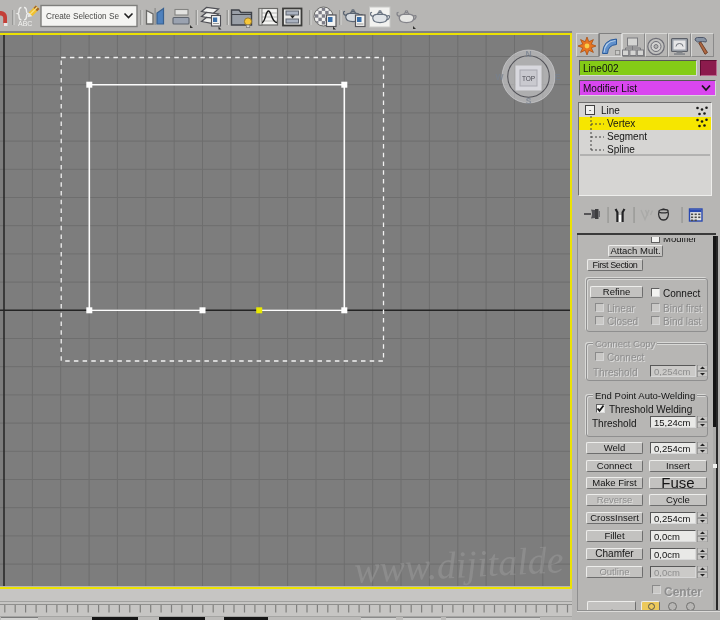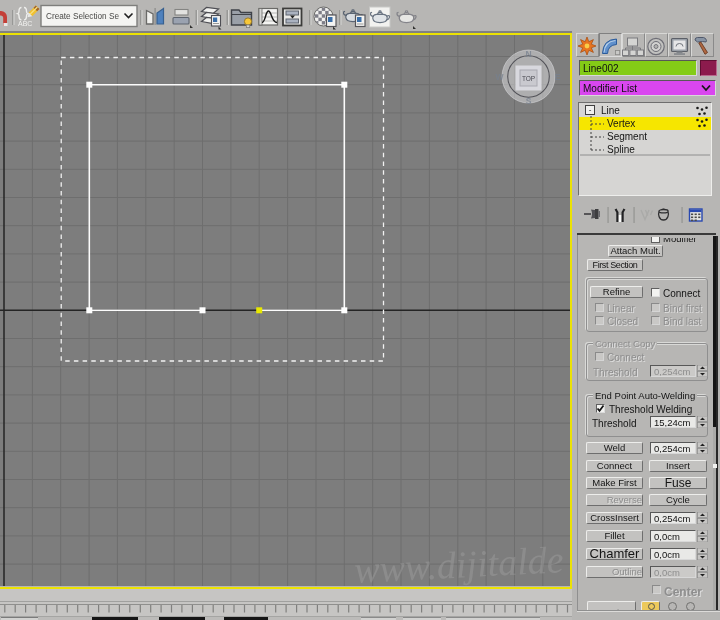--- a/index.html
+++ b/index.html
@@ -1,17 +1,17 @@
 <!DOCTYPE html>
 <html><head><meta charset="utf-8"><style>
 *{margin:0;padding:0;box-sizing:border-box;}
 html,body{width:720px;height:620px;overflow:hidden;background:#b7b6b4;font-family:"Liberation Sans",sans-serif;}
 .abs{position:absolute;}
 .btn{position:absolute;white-space:nowrap;background:#c3c2c0;border:1px solid;border-color:#ededeb #6e6e6e #6e6e6e #ededeb;border-radius:2px;font-size:9.5px;color:#151515;text-align:center;line-height:10px;overflow:hidden;}
-.btn.dis{color:#8e8e8e;text-shadow:1px 1px 0 #e2e2e0;text-align:right;}
+.btn.dis{color:#8e8e8e;text-shadow:1px 1px 0 #e2e2e0;}
 .fld{position:absolute;white-space:nowrap;background:#e9e9e7;border:1px solid;border-color:#585858 #d8d8d8 #d8d8d8 #585858;font-size:9.5px;color:#101010;line-height:10px;padding:1px 0 0 3px;overflow:hidden;}
 .fld.dis{background:#cbcac8;color:#8e8e8e;}
 .cb{position:absolute;width:9px;height:9px;background:#f2f2f0;border:1px solid;border-color:#606060 #dcdcdc #dcdcdc #606060;}
 .cb.dis{background:#c9c8c6;border-color:#8a8a8a #d5d5d5 #d5d5d5 #8a8a8a;}
 .lbl{position:absolute;font-size:9.5px;color:#151515;white-space:nowrap;}
 .lbl.dis{color:#8e8e8e;text-shadow:1px 1px 0 #dedede;}
 .grp{position:absolute;border:1px solid #8f8f8f;border-radius:3px;box-shadow:1px 1px 0 #d9d9d7 inset, -1px -1px 0 #d9d9d7;}
 </style></head><body>
 <div class="abs" style="left:0;top:0;width:720px;height:33px;background:#b7b6b4;"></div>
 <div class="abs" style="left:0;top:31px;width:572px;height:2px;background:#828280;"></div>
@@ -394,40 +394,40 @@
 <div class="fld" style="left:650px;top:442px;width:46px;height:12px;line-height:9px;">0,254cm</div>
 <svg class="abs" style="left:697px;top:442px" width="11" height="12" viewBox="0 0 11 12">
 <rect x="0.5" y="0" width="10" height="5.5" fill="#c6c5c3" stroke="#8a8a8a" stroke-width="0.7"></rect>
 <rect x="0.5" y="6.5" width="10" height="5.5" fill="#c6c5c3" stroke="#8a8a8a" stroke-width="0.7"></rect>
 <path d="M5.5 1.5 L8 4.0 L3 4.0 Z" fill="#202020"></path>
 <path d="M5.5 10.5 L8 8.0 L3 8.0 Z" fill="#202020"></path>
 </svg>
 <div class="btn" style="left:586px;top:460px;width:57px;height:12px;line-height:10px;font-weight:normal;font-size:9.5px;">Connect</div>
 <div class="btn" style="left:649px;top:460px;width:58px;height:12px;line-height:10px;font-weight:normal;font-size:9.5px;">Insert</div>
 <div class="btn" style="left:586px;top:477px;width:57px;height:12px;line-height:10px;font-weight:normal;font-size:9.5px;">Make First</div>
-<div class="btn" style="left:649px;top:477px;width:58px;height:12px;line-height:10px;font-weight:normal;font-size:12px;">Fuse</div>
+<div class="btn" style="left:649px;top:477px;width:58px;height:12px;line-height:10px;font-weight:normal;font-size:15px;">Fuse</div>
 <div class="btn dis" style="left:586px;top:494px;width:57px;height:12px;line-height:10px;font-weight:normal;font-size:9.5px;">Reverse</div>
 <div class="btn" style="left:649px;top:494px;width:58px;height:12px;line-height:10px;font-weight:normal;font-size:9.5px;">Cycle</div>
 <div class="btn" style="left:586px;top:512px;width:57px;height:12px;line-height:10px;font-weight:normal;font-size:9.5px;">CrossInsert</div>
 <div class="fld" style="left:650px;top:512px;width:46px;height:12px;line-height:9px;">0,254cm</div>
 <svg class="abs" style="left:697px;top:512px" width="11" height="12" viewBox="0 0 11 12">
 <rect x="0.5" y="0" width="10" height="5.5" fill="#c6c5c3" stroke="#8a8a8a" stroke-width="0.7"></rect>
 <rect x="0.5" y="6.5" width="10" height="5.5" fill="#c6c5c3" stroke="#8a8a8a" stroke-width="0.7"></rect>
 <path d="M5.5 1.5 L8 4.0 L3 4.0 Z" fill="#202020"></path>
 <path d="M5.5 10.5 L8 8.0 L3 8.0 Z" fill="#202020"></path>
 </svg>
 <div class="btn" style="left:586px;top:530px;width:57px;height:12px;line-height:10px;font-weight:normal;font-size:9.5px;">Fillet</div>
 <div class="fld" style="left:650px;top:530px;width:46px;height:12px;line-height:9px;">0,0cm</div>
 <svg class="abs" style="left:697px;top:530px" width="11" height="12" viewBox="0 0 11 12">
 <rect x="0.5" y="0" width="10" height="5.5" fill="#c6c5c3" stroke="#8a8a8a" stroke-width="0.7"></rect>
 <rect x="0.5" y="6.5" width="10" height="5.5" fill="#c6c5c3" stroke="#8a8a8a" stroke-width="0.7"></rect>
 <path d="M5.5 1.5 L8 4.0 L3 4.0 Z" fill="#202020"></path>
 <path d="M5.5 10.5 L8 8.0 L3 8.0 Z" fill="#202020"></path>
 </svg>
-<div class="btn" style="left:586px;top:548px;width:57px;height:12px;line-height:10px;font-weight:normal;font-size:13px;">Chamfer</div>
+<div class="btn" style="left:586px;top:548px;width:57px;height:12px;line-height:10px;font-weight:normal;font-size:10px;">Chamfer</div>
 <div class="fld" style="left:650px;top:548px;width:46px;height:12px;line-height:9px;">0,0cm</div>
 <svg class="abs" style="left:697px;top:548px" width="11" height="12" viewBox="0 0 11 12">
 <rect x="0.5" y="0" width="10" height="5.5" fill="#c6c5c3" stroke="#8a8a8a" stroke-width="0.7"></rect>
 <rect x="0.5" y="6.5" width="10" height="5.5" fill="#c6c5c3" stroke="#8a8a8a" stroke-width="0.7"></rect>
 <path d="M5.5 1.5 L8 4.0 L3 4.0 Z" fill="#202020"></path>
 <path d="M5.5 10.5 L8 8.0 L3 8.0 Z" fill="#202020"></path>
 </svg>
 <div class="btn dis" style="left:586px;top:566px;width:57px;height:12px;line-height:10px;font-weight:normal;font-size:9.5px;">Outline</div>
 <div class="fld dis" style="left:650px;top:566px;width:46px;height:12px;line-height:9px;">0,0cm</div>
 <svg class="abs" style="left:697px;top:566px" width="11" height="12" viewBox="0 0 11 12">

